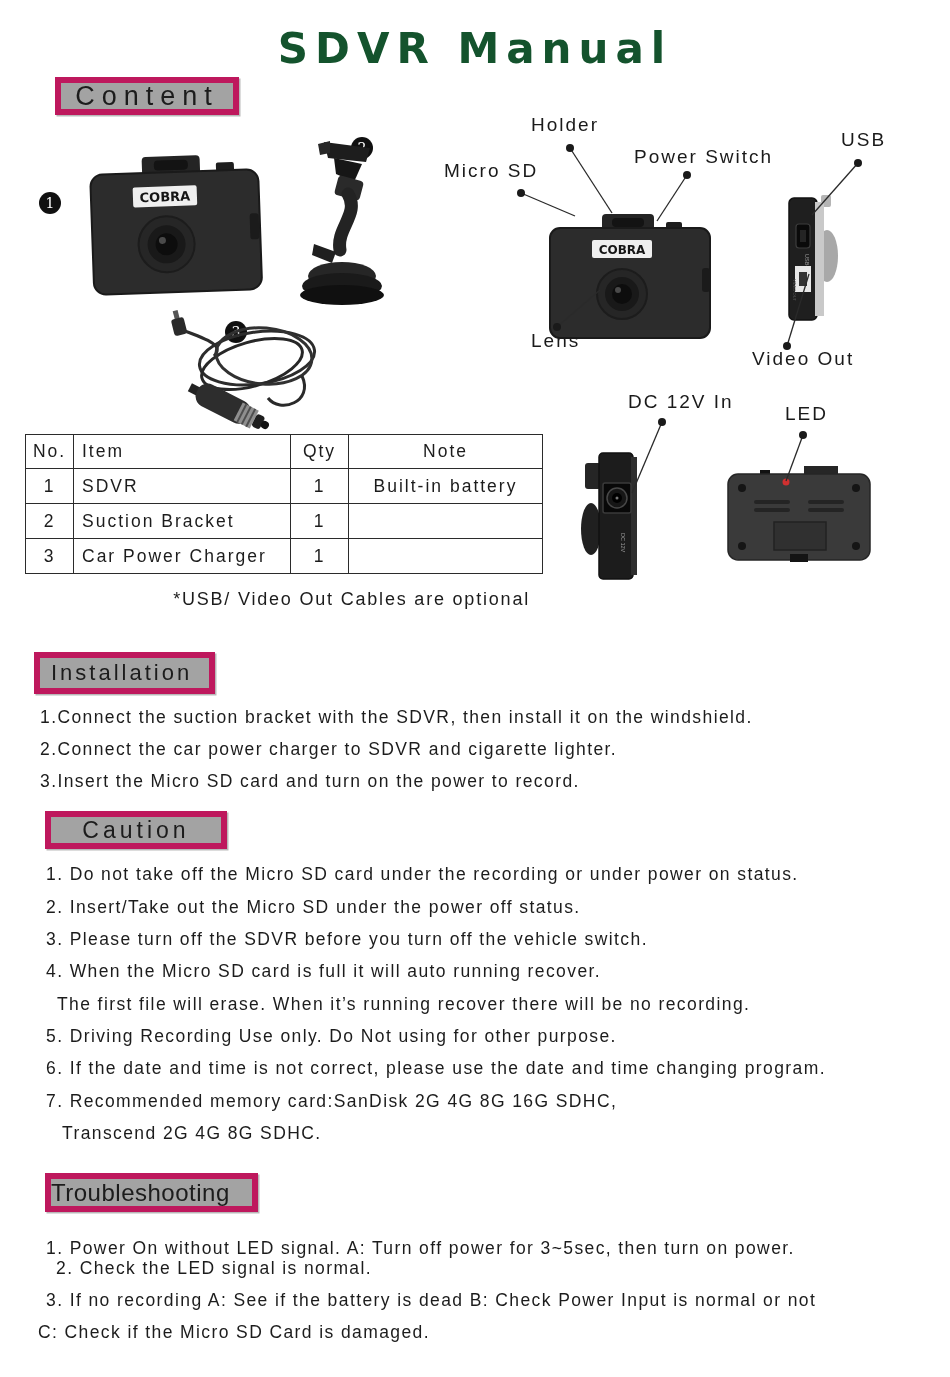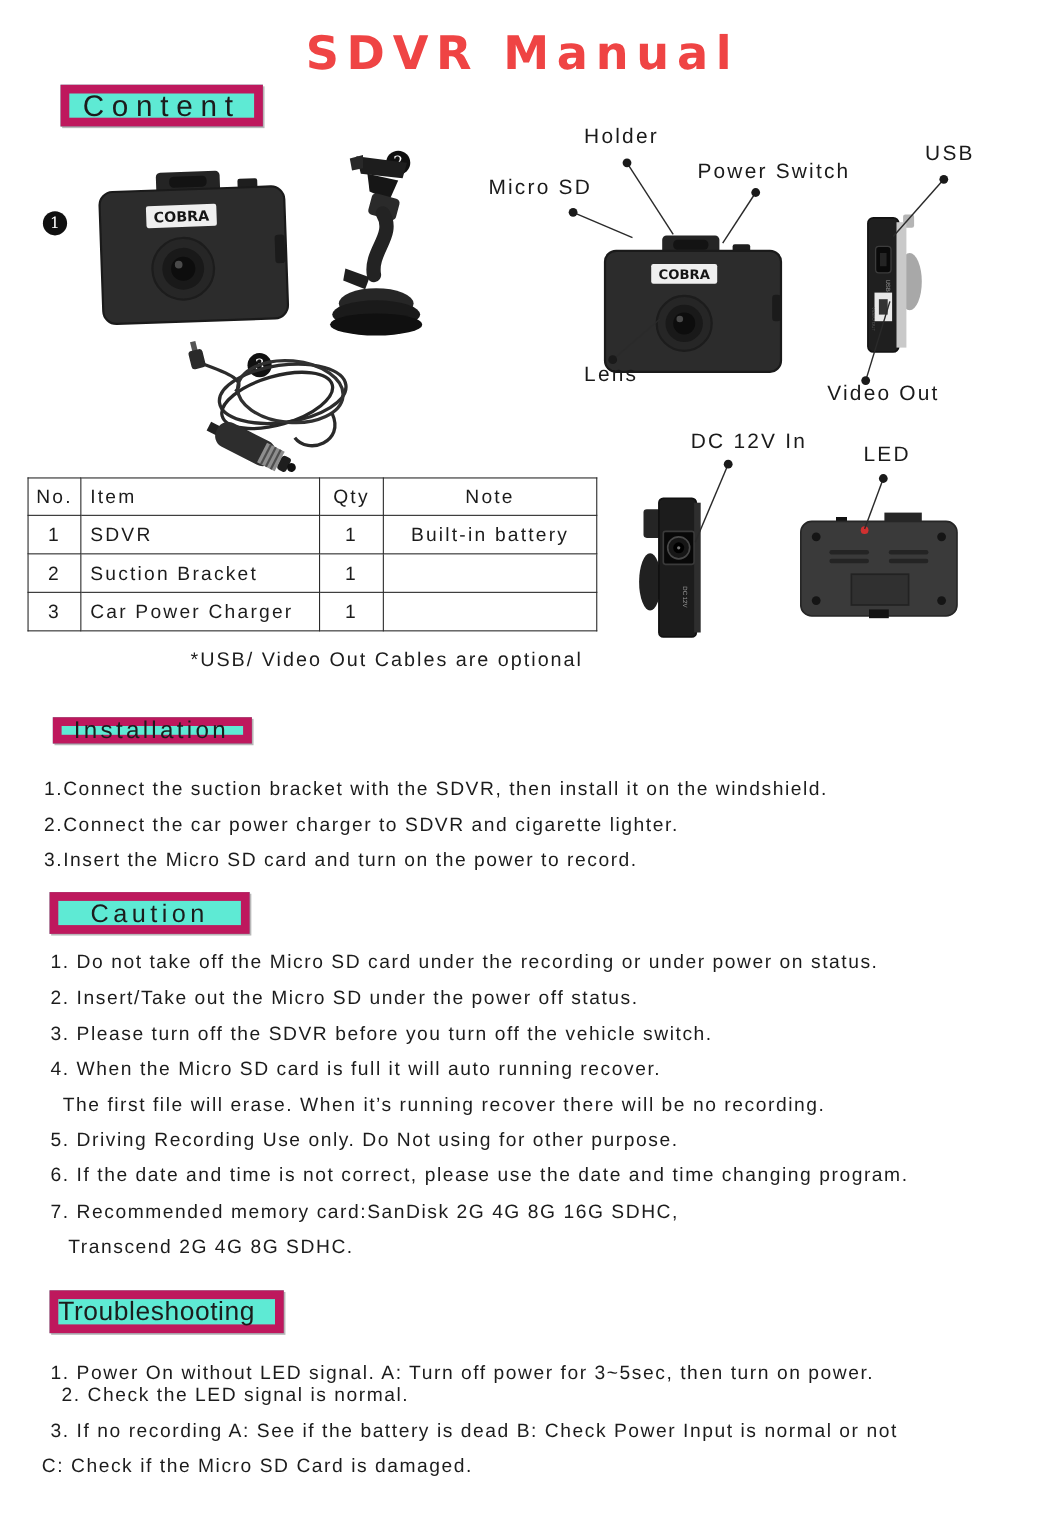--- a/index.html
+++ b/index.html
@@ -3,29 +3,29 @@
 <meta charset="utf-8">
 <style>
   html,body { margin:0; padding:0; background:#ffffff; }
   .page {
     position:relative; width:950px; height:1377px; background:#fff;
     font-family:"Liberation Sans", sans-serif; color:#1c1c1c; overflow:hidden;
   }
   .title {
     position:absolute; top:24px; left:0; width:950px; margin:0;
     text-align:center; font-size:42px; font-weight:bold; letter-spacing:7px;
-    font-family:"DejaVu Sans", sans-serif; color:#ef4444;
+    font-family:"DejaVu Sans", sans-serif; color:#14532d;
   }
   .secbox {
-    position:absolute; border:8px solid #be185d; background:#5eead4;
+    position:absolute; border:6px solid #be185d; background:#a3a3a3;
     display:flex; align-items:center; box-sizing:border-box;
     box-shadow:1.5px 1.5px 0 rgba(0,0,0,0.28);
   }
   .content-box { left:55px; top:77px; width:184px; height:38px; justify-content:center; font-size:27px; letter-spacing:7px; }
-  .install-box { left:48px; top:652px; width:181px; height:24px; padding-left:11px; font-size:22px; letter-spacing:3px; }
+  .install-box { left:34px; top:652px; width:181px; height:42px; padding-left:11px; font-size:22px; letter-spacing:3px; }
   .caution-box { left:45px; top:811px; width:182px; height:38px; justify-content:center; font-size:23px; letter-spacing:4px; }
   .trouble-box { left:45px; top:1173px; width:213px; height:39px; justify-content:flex-start; font-size:24px; letter-spacing:0.5px; }
   .badge {
     position:absolute; width:22px; height:22px; border-radius:50%;
     background:#101010; color:#fff; display:flex; align-items:center; justify-content:center;
     font-family:"DejaVu Serif", serif; font-size:14px;
   }
   .dlabel { position:absolute; font-size:19px; letter-spacing:2px; white-space:nowrap; color:#1a1a1a; }
   .fig { position:absolute; }
   .callouts { position:absolute; left:0; top:0; pointer-events:none; }

